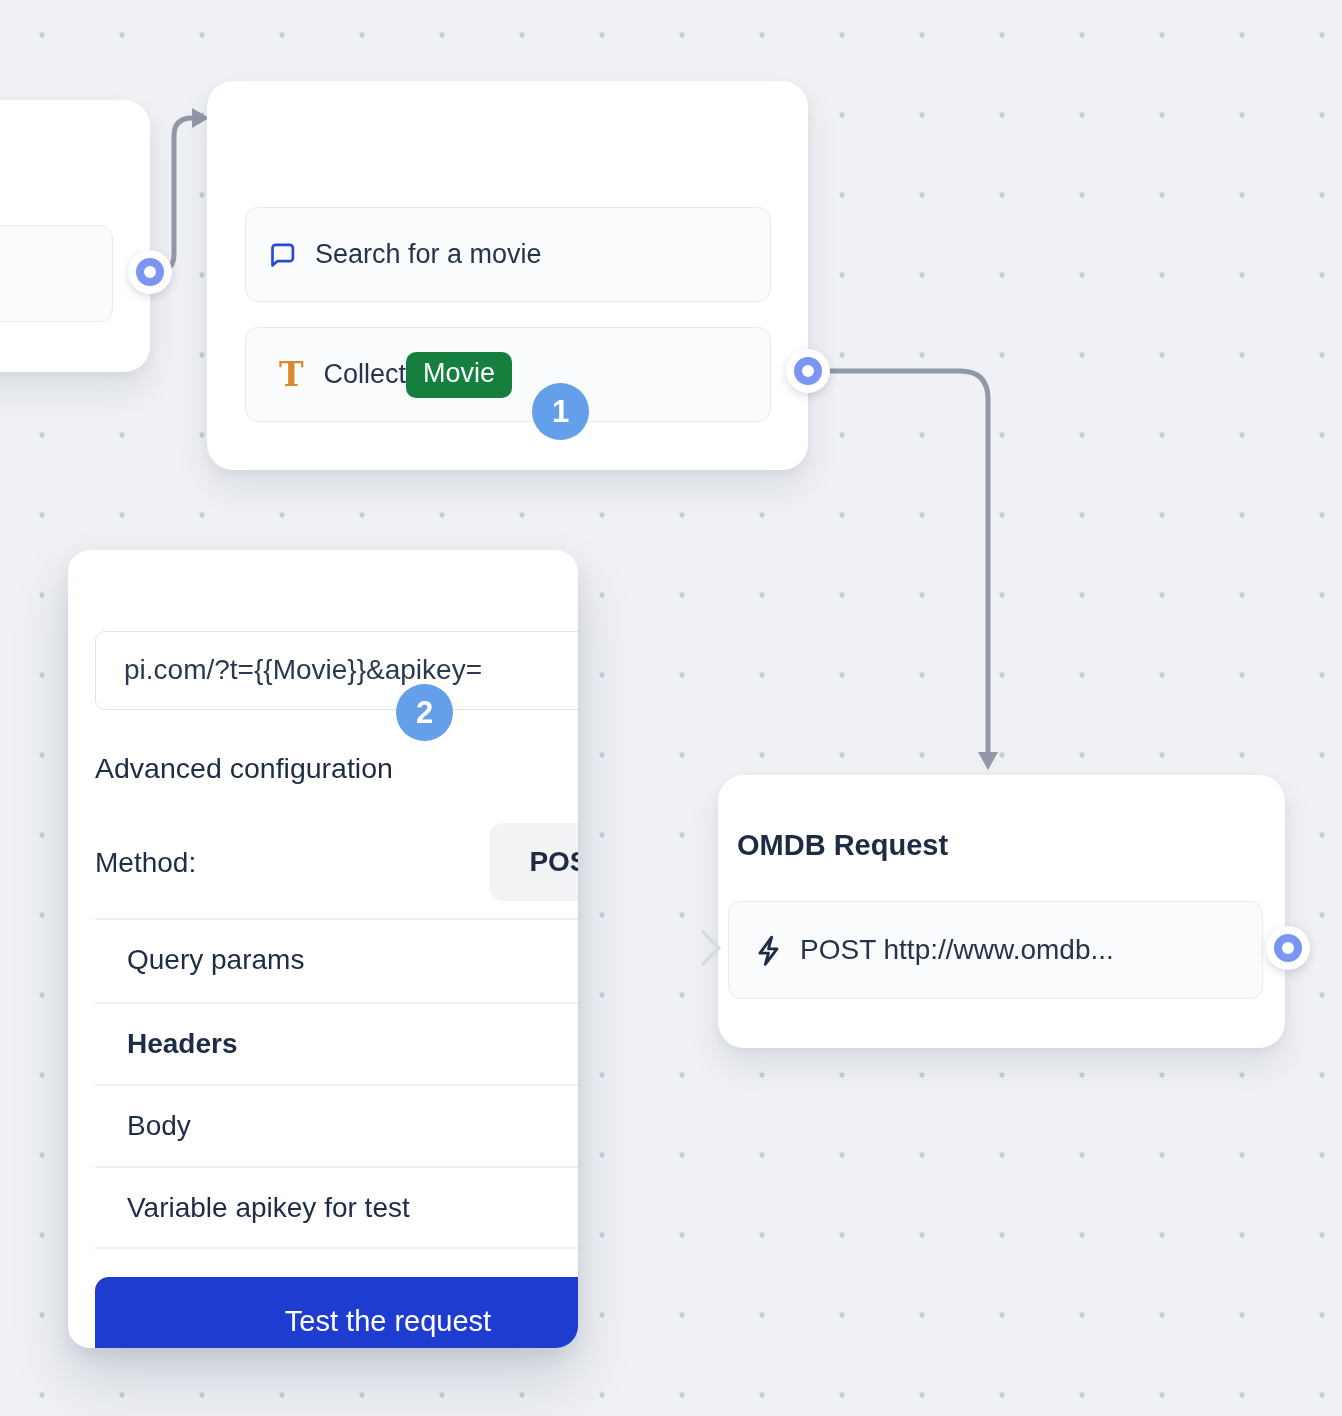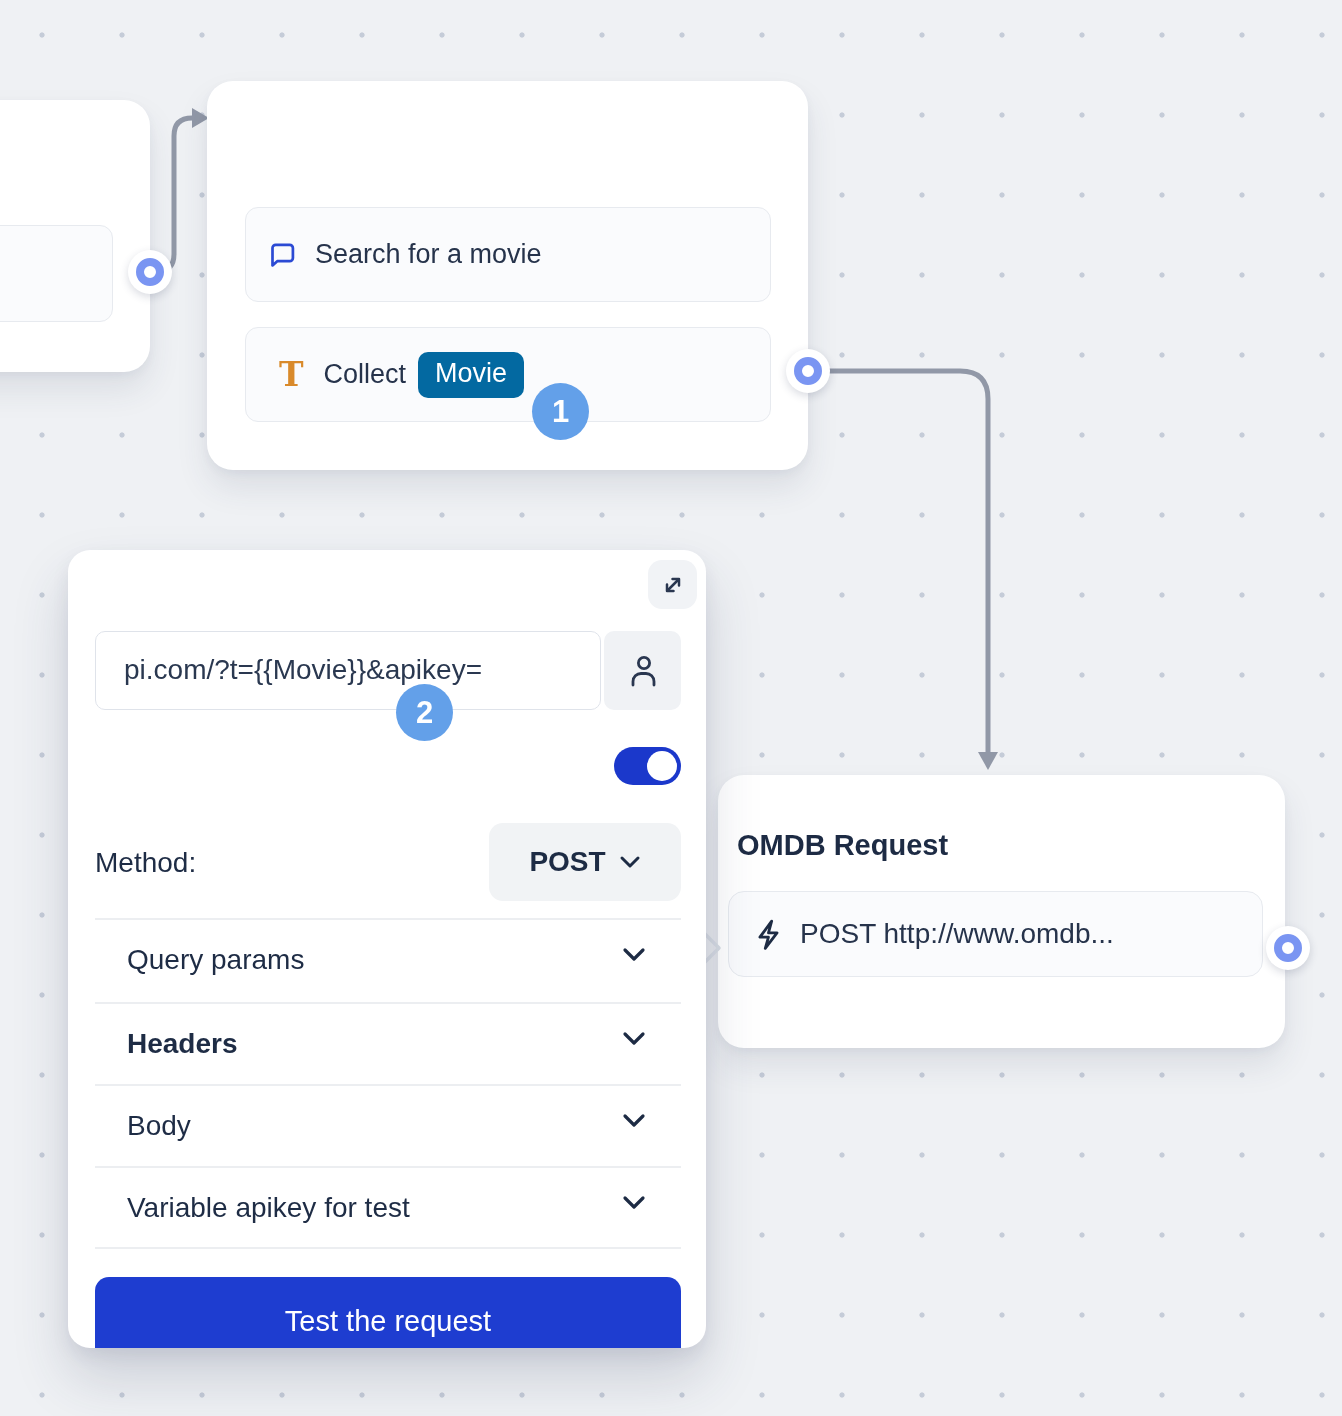--- a/index.html
+++ b/index.html
@@ -17,36 +17,36 @@
     box-shadow:0 18px 32px rgba(45,55,90,0.10), 0 4px 10px rgba(45,55,90,0.05);
     z-index:2;
   }
   .node-title { position:absolute; font-size:29px; font-weight:700; color:#1d2b44; line-height:40px; }
   .node-item {
     position:absolute; background:#fafbfd; border:1.5px solid #e7eaef; border-radius:13px;
     display:flex; align-items:center;
   }
   .item-label { font-size:27px; color:#26334b; white-space:nowrap; }
   .var-badge {
-    display:inline-block; background:#0369a1; color:#ffffff; font-size:27px;
-    padding:6px 17px 9px 17px; border-radius:10px; margin-left:12px;
+    display:inline-block; background:#15803d; color:#ffffff; font-size:27px;
+    padding:6px 17px 9px 17px; border-radius:10px; margin-left:0;
   }
   .step-badge {
     position:absolute; width:57px; height:57px; border-radius:50%; background:#63a0e9;
     color:#ffffff; font-size:31px; font-weight:700; display:flex; align-items:center;
     justify-content:center; z-index:6;
   }
   .port { position:absolute; width:44px; height:44px; border-radius:50%; background:#ffffff;
     box-shadow:0 3px 8px rgba(45,55,90,0.18); z-index:5; }
   .port-ring { position:absolute; left:8px; top:8px; width:28px; height:28px; border-radius:50%;
     border:8.5px solid #7a95f2; background:#ffffff; }
   #connectors { position:absolute; left:0; top:0; z-index:1; }
   
   #panel {
-    position:absolute; left:68px; top:550px; width:638px; height:798px; background:#ffffff;
+    position:absolute; left:68px; top:550px; width:510px; height:798px; background:#ffffff;
     border-radius:22px; overflow:hidden; z-index:3;
     box-shadow:0 30px 55px rgba(45,55,90,0.18), 0 8px 18px rgba(45,55,90,0.08);
   }
   .icon-btn { position:absolute; background:#f1f3f6; border-radius:14px;
     display:flex; align-items:center; justify-content:center; }
   #url-input {
     position:absolute; left:27px; top:81px; width:506px; height:79px; background:#ffffff;
     border:1.5px solid #dfe3ea; border-radius:10px; font-size:28px; color:#2a3850;
     line-height:76px; padding-left:28px; white-space:nowrap; overflow:hidden;
   }
@@ -100,21 +100,21 @@
       <span class="var-badge">Movie</span>
     </div>
   </div>
   <div class="step-badge" style="left:532px; top:383px;">1</div>
   <div class="port" style="left:786px; top:349px;">
     <div class="port-ring"></div>
   </div>
 
   <div class="card" style="left:718px; top:775px; width:567px; height:273px; z-index:2;">
     <div class="node-title" style="left:19px; top:50px;">OMDB Request</div>
-    <div class="node-item" style="left:10px; top:116px; width:535px; height:86px; padding-left:26px;border-radius:16px;">
+    <div class="node-item" style="left:10px; top:126px; width:535px; height:98px; padding-left:26px;">
       <svg width="28" height="31" viewBox="0 0 23 29" style="margin-right:17px;">
         <path d="M14 2 L3 17 h8 l-3 10.5 L19 13 h-8 z" fill="none" stroke="#1d2b44" stroke-width="2.6" stroke-linejoin="round"></path>
       </svg>
       <span class="item-label" style="font-size:28px;">POST http://www.omdb...</span>
     </div>
   </div>
   <svg width="26" height="38" viewBox="0 0 26 38" style="position:absolute; left:698px; top:929px; z-index:2;">
     <polyline points="5,3 21,19 5,35" fill="none" stroke="#d6dbe3" stroke-width="3.5" stroke-linejoin="round" stroke-linecap="round"></polyline>
   </svg>
   <div class="port" style="left:1266px; top:926px;">
@@ -131,20 +131,21 @@
     </div>
 
     <div id="url-input">pi.com/?t={{Movie}}&amp;apikey=</div>
     <div class="icon-btn" style="left:536px; top:81px; width:77px; height:79px; background:#f0f2f5; border-radius:10px;">
       <svg width="31" height="33" viewBox="0 0 31 33">
         <circle cx="17" cy="9" r="5.6" fill="none" stroke="#2a3750" stroke-width="2.8"></circle>
         <path d="M6 31 v-3.5 a8 8 0 0 1 8 -8 h5 a8 8 0 0 1 8 8 V31" fill="none" stroke="#2a3750" stroke-width="2.8" stroke-linecap="round"></path>
       </svg>
     </div>
 
+    <div class="panel-label" style="left:27px; top:198px;">Advanced configuration</div>
     <div id="toggle">
       <div class="knob"></div>
     </div>
 
     <div class="panel-label" style="left:27px; top:293px; font-size:28px;">Method:</div>
     <div id="post-btn">
       <span>POST</span>
       <svg width="22" height="14" viewBox="0 0 22 14">
         <polyline points="3,3 11,11 19,3" fill="none" stroke="#1d2b44" stroke-width="3" stroke-linecap="round" stroke-linejoin="round"></polyline>
       </svg>

